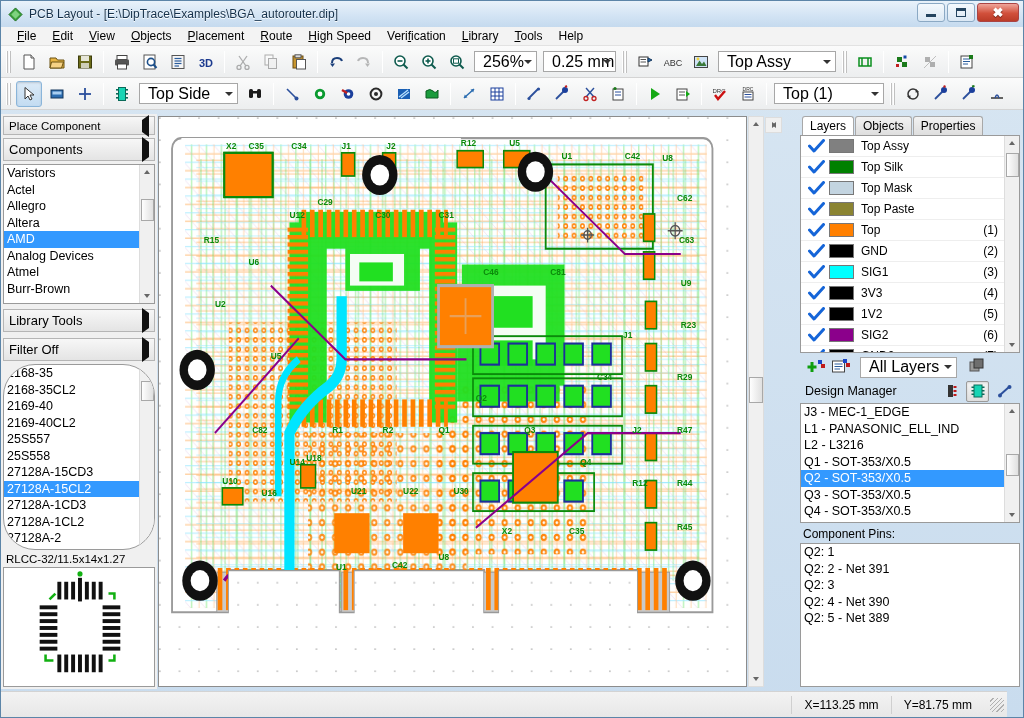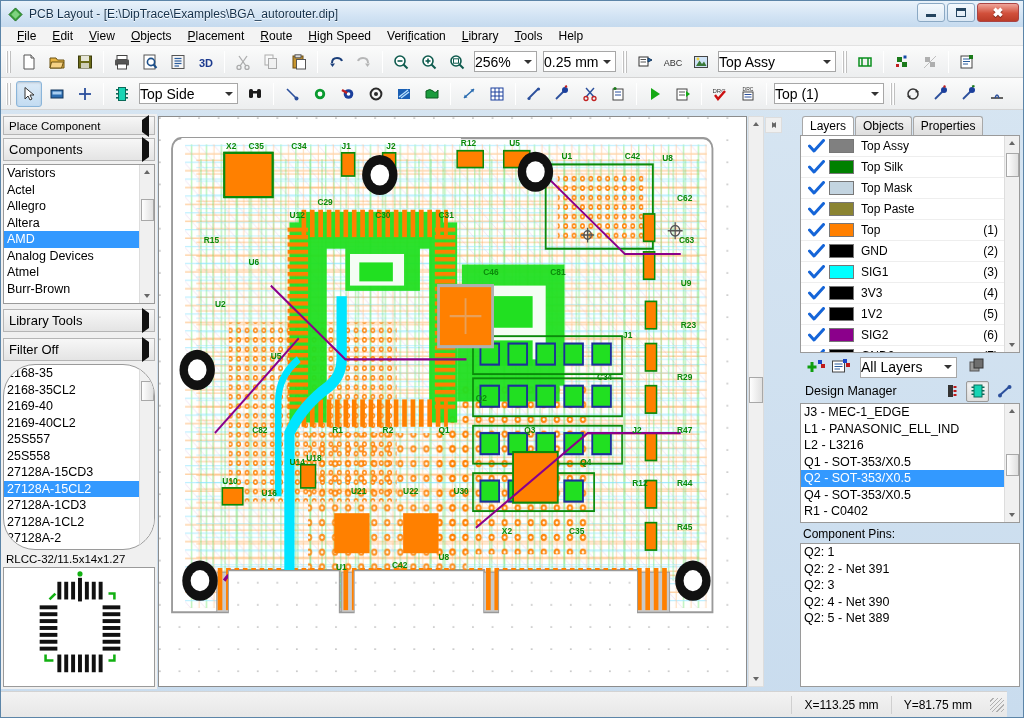--- a/index.html
+++ b/index.html
@@ -42,21 +42,21 @@
   .grip { width:6px; height:22px; margin:0 3px;
           background:repeating-linear-gradient(to right,#fff 0 1px,#c0c0c0 1px 2px,transparent 2px 3px); }
   .tbtn { width:26px; height:26px; display:flex; align-items:center; justify-content:center;
           border:1px solid transparent; border-radius:3px; margin:0 1px; flex:0 0 auto; }
   .tbtn.pressed { border-color:#8ab5da; background:linear-gradient(#dceaf7,#c3dcf2);
                   box-shadow:inset 0 1px 2px rgba(0,0,0,.15); }
   .sep { width:1px; height:22px; background:#cfcfcf; margin:0 4px;
          border-right:1px solid #fff; }
   .combo { height:21px; border:1px solid #a7a7a7; background:#fff;
            display:flex; align-items:center; position:relative;
-           font-size:14px; padding-left:0; margin:0 3px; }
+           font-size:16px; padding-left:8px; margin:0 3px; }
   .combo .arrowbox { position:absolute; right:0; top:0; bottom:0; width:17px;
                      display:flex; align-items:center; justify-content:center; }
   .caret-d { width:0;height:0;border-left:4px solid transparent;border-right:4px solid transparent;
              border-top:4px solid #333; }
   .tbtn svg { display:block; }
 
   
   .workspace { position:absolute; left:0; right:0; top:113px; bottom:28px; display:flex; }
 
   
@@ -1194,20 +1194,21 @@
         </span>
       </div>
 
       <div class="listbox" style="height:120px;">
         <ul id="dm-list">
             <li>J3 - MEC-1_EDGE</li>
             <li>L1 - PANASONIC_ELL_IND</li>
             <li>L2 - L3216</li>
             <li>Q1 - SOT-353/X0.5</li>
             <li class="sel">Q2 - SOT-353/X0.5</li>
+            <li>Q3 - SOT-353/X0.5</li>
             <li>Q4 - SOT-353/X0.5</li>
             <li>R1 - C0402</li>
           </ul>
         <div class="vsb">
           <div class="sb-arrow">
               <i class="tri-up"></i>
             </div>
           <div class="sb-thumb" style="top:50px;height:22px;"></div>
           <div class="sb-arrow" style="position:absolute;bottom:0;">
               <i class="tri-dn"></i>

